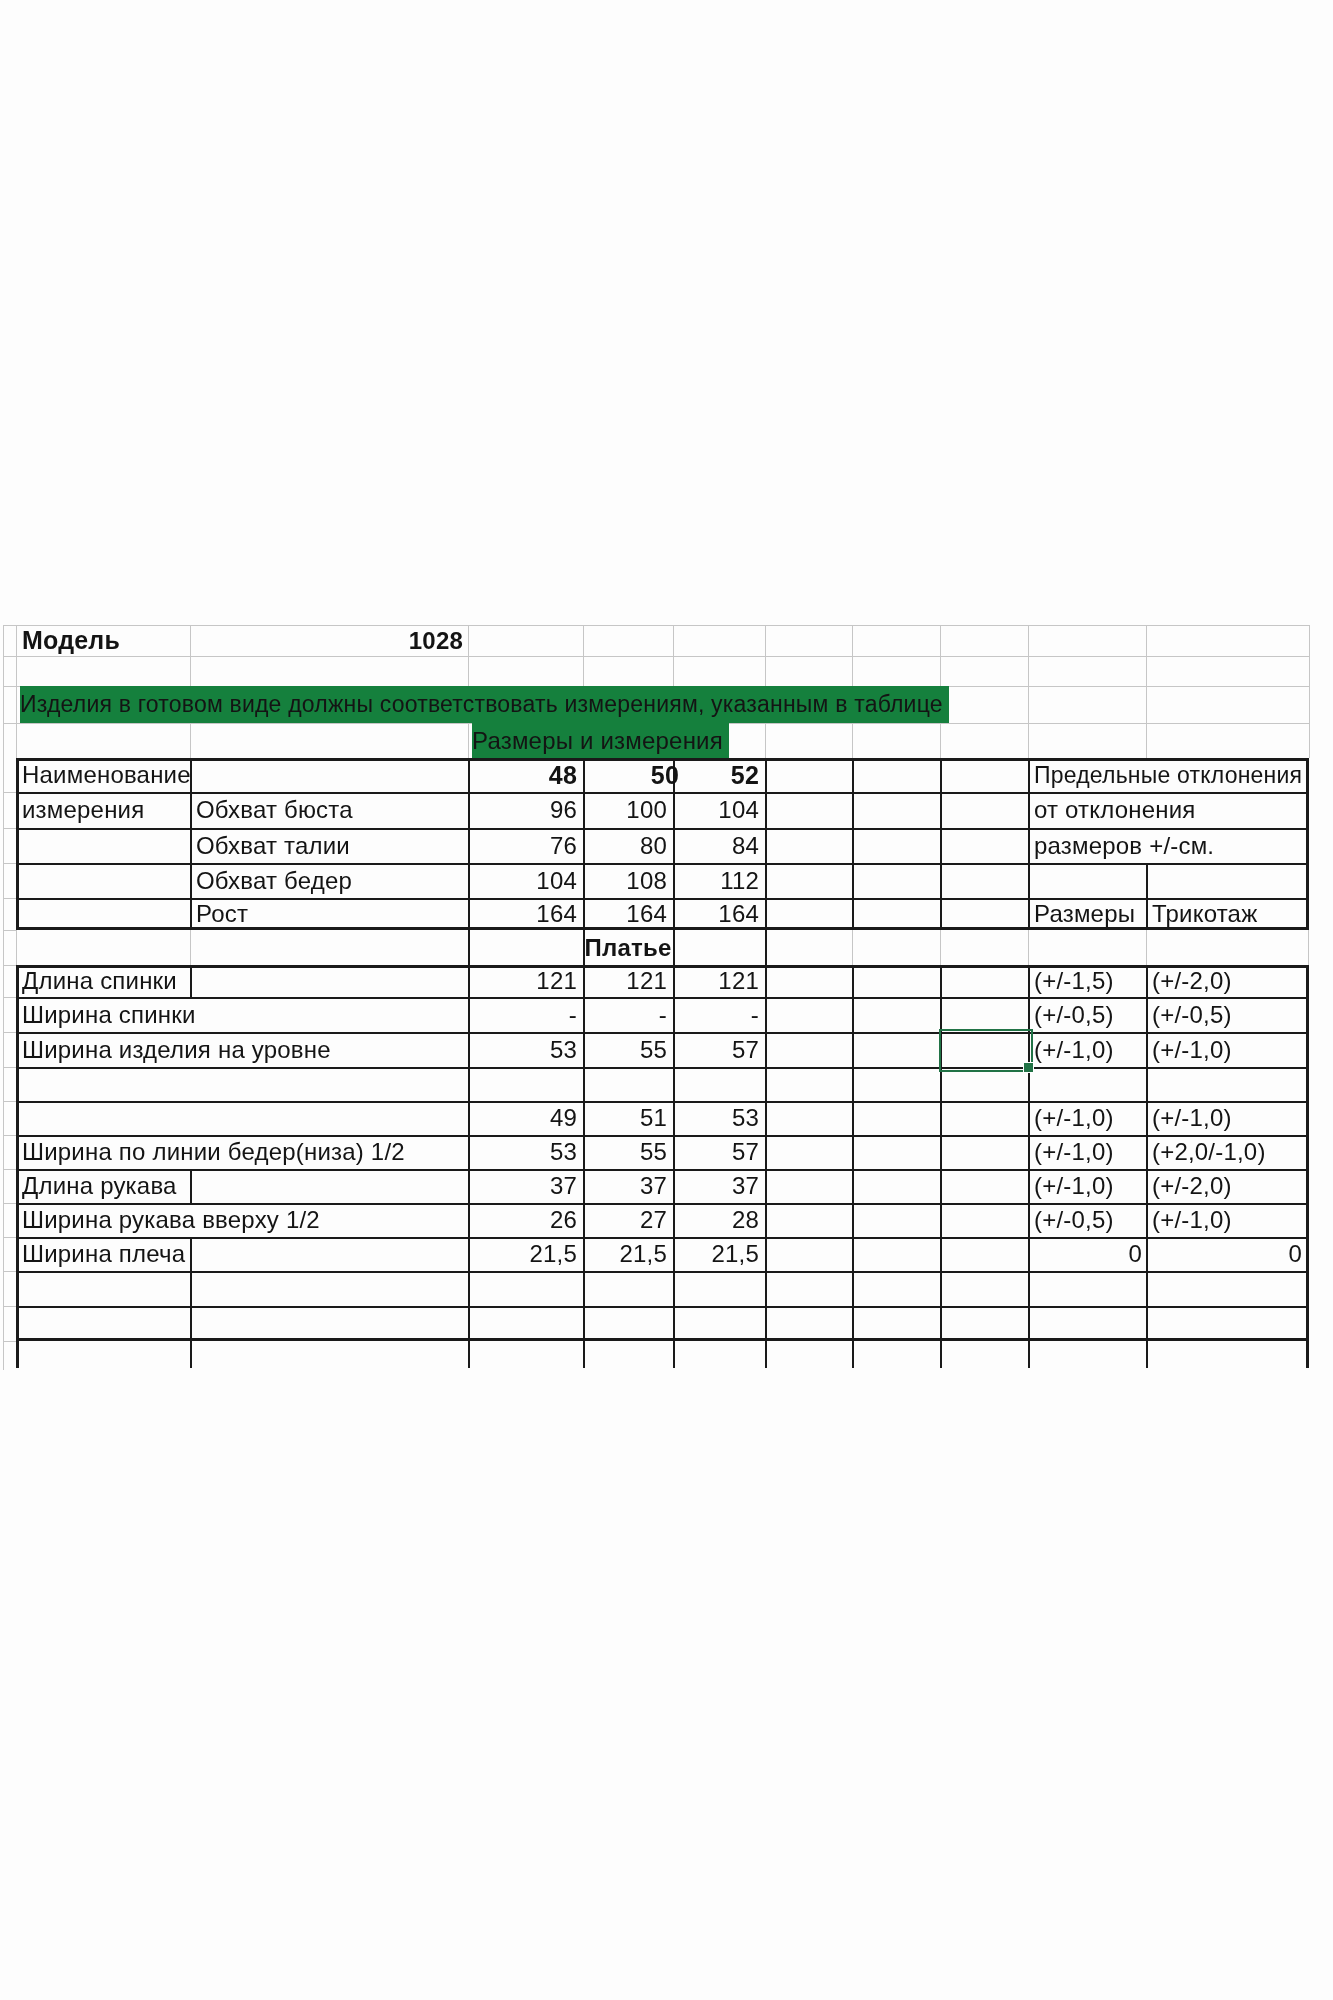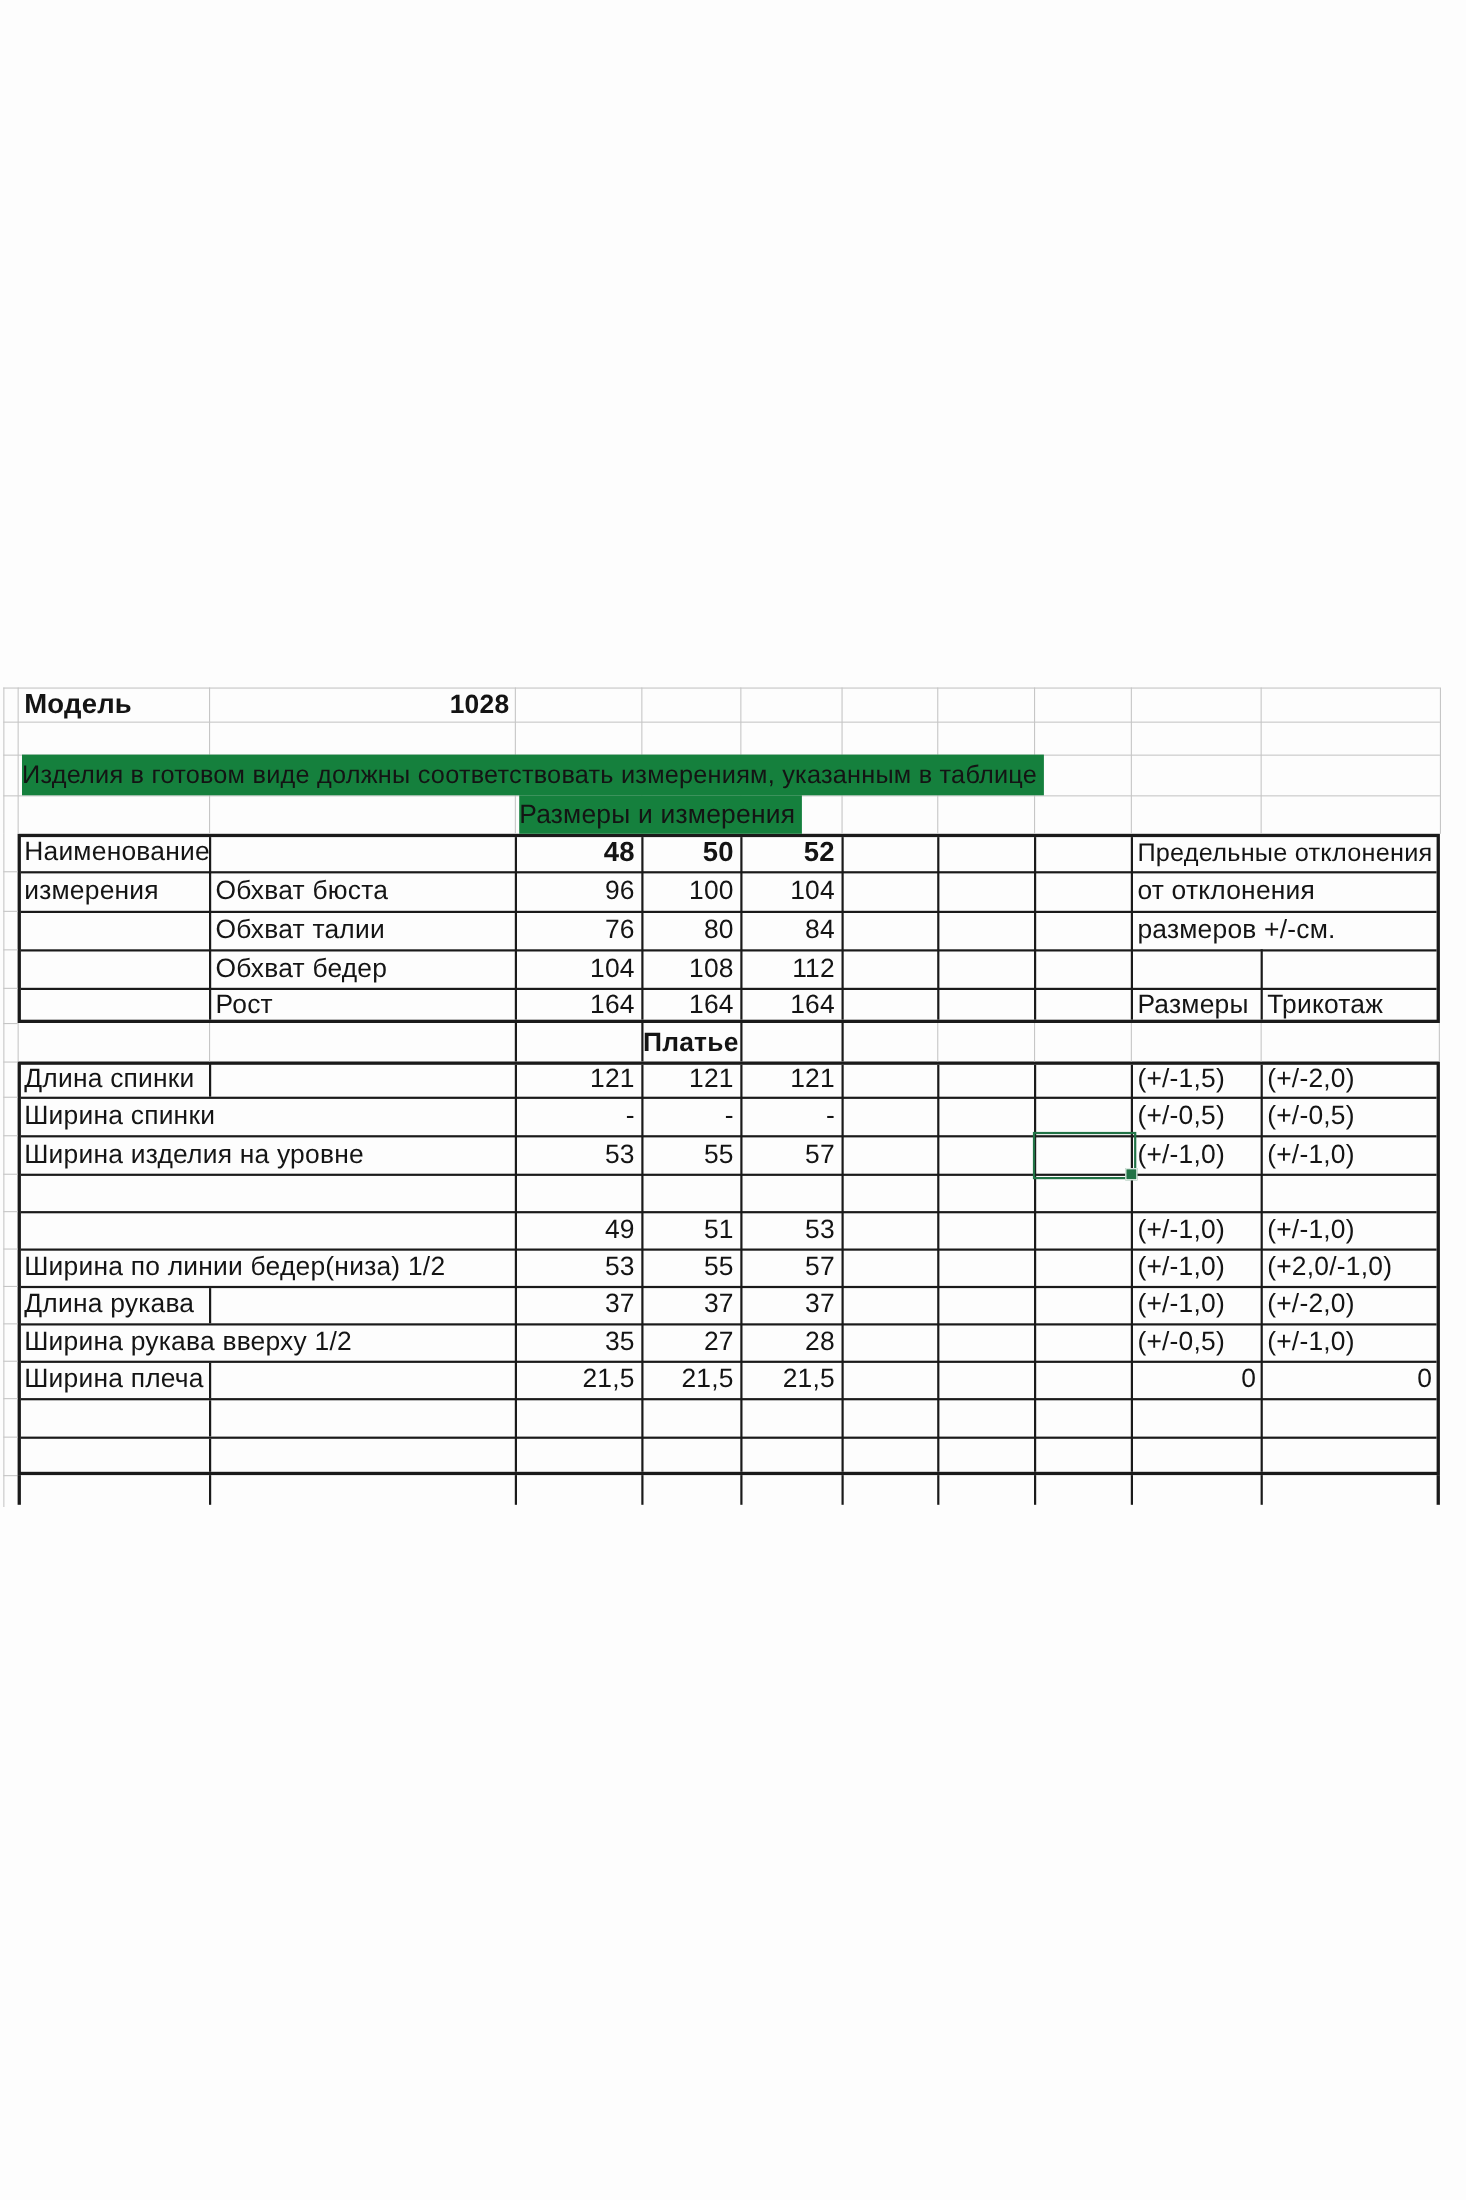--- a/index.html
+++ b/index.html
@@ -33,21 +33,21 @@
   <div class="block" style="left:16px;top:965px;width:1293px;height:376px;"></div>
 
   <div class="cell bold fs25" style="left:22px;top:625px;height:31px;line-height:31px;">Модель</div>
   <div class="cell bold right" style="left:192px;top:625px;width:271px;height:31px;line-height:31px;">1028</div>
   <div class="cell fs23 wbg" style="left:20px;top:686px;height:37px;line-height:37px;">Изделия в готовом виде должны соответствовать измерениям, указанным в таблице</div>
   <div class="cell wbg" style="left:472px;top:723px;height:35px;line-height:35px;">Размеры и измерения</div>
 
   <div class="cell" style="left:22px;top:758px;height:34px;line-height:34px;">Наименование</div>
   <div class="cell" style="left:22px;top:792px;height:36px;line-height:36px;">измерения</div>
   <div class="cell bold fs25 right" style="left:470px;top:758px;width:107px;height:34px;line-height:34px;">48</div>
-  <div class="cell bold fs25 right" style="left:585px;top:758px;width:82px;height:34px;line-height:34px;">50</div>
+  <div class="cell bold fs25 right" style="left:585px;top:758px;width:82px;height:34px;line-height:34px;padding-left:12px;">50</div>
   <div class="cell bold fs25 right" style="left:675px;top:758px;width:84px;height:34px;line-height:34px;">52</div>
   <div class="cell fs23" style="left:1034px;top:758px;height:34px;line-height:34px;">Предельные отклонения</div>
   <div class="cell" style="left:1034px;top:792px;height:36px;line-height:36px;">от отклонения</div>
   <div class="cell" style="left:1034px;top:828px;height:35px;line-height:35px;">размеров +/-см.</div>
   <div class="cell" style="left:1034px;top:898px;height:32px;line-height:32px;">Размеры</div>
   <div class="cell" style="left:1152px;top:898px;height:32px;line-height:32px;">Трикотаж</div>
 
   <div class="cell bold center" style="left:583px;top:930px;width:90px;height:35px;line-height:35px;">Платье</div>
 
   <div class="sel" style="left:939px;top:1029px;width:90px;height:39px;"></div>
@@ -190,21 +190,21 @@
     <div class="cell right" style="left: 675px; top: 1135px; width: 84px; height: 34px; line-height: 34px;">57</div>
     <div class="cell " style="left: 1034px; top: 1135px; width: 108px; height: 34px; line-height: 34px;">(+/-1,0)</div>
     <div class="cell " style="left: 1152px; top: 1135px; width: 150px; height: 34px; line-height: 34px;">(+2,0/-1,0)</div>
     <div class="cell " style="left: 22px; top: 1169px; width: 440px; height: 34px; line-height: 34px;">Длина рукава</div>
     <div class="cell right" style="left: 470px; top: 1169px; width: 107px; height: 34px; line-height: 34px;">37</div>
     <div class="cell right" style="left: 585px; top: 1169px; width: 82px; height: 34px; line-height: 34px;">37</div>
     <div class="cell right" style="left: 675px; top: 1169px; width: 84px; height: 34px; line-height: 34px;">37</div>
     <div class="cell " style="left: 1034px; top: 1169px; width: 108px; height: 34px; line-height: 34px;">(+/-1,0)</div>
     <div class="cell " style="left: 1152px; top: 1169px; width: 150px; height: 34px; line-height: 34px;">(+/-2,0)</div>
     <div class="cell " style="left: 22px; top: 1203px; width: 440px; height: 34px; line-height: 34px;">Ширина рукава вверху 1/2</div>
-    <div class="cell right" style="left: 470px; top: 1203px; width: 107px; height: 34px; line-height: 34px;">35</div>
+    <div class="cell right" style="left: 470px; top: 1203px; width: 107px; height: 34px; line-height: 34px;">26</div>
     <div class="cell right" style="left: 585px; top: 1203px; width: 82px; height: 34px; line-height: 34px;">27</div>
     <div class="cell right" style="left: 675px; top: 1203px; width: 84px; height: 34px; line-height: 34px;">28</div>
     <div class="cell " style="left: 1034px; top: 1203px; width: 108px; height: 34px; line-height: 34px;">(+/-0,5)</div>
     <div class="cell " style="left: 1152px; top: 1203px; width: 150px; height: 34px; line-height: 34px;">(+/-1,0)</div>
     <div class="cell " style="left: 22px; top: 1237px; width: 440px; height: 34px; line-height: 34px;">Ширина плеча</div>
     <div class="cell right" style="left: 470px; top: 1237px; width: 107px; height: 34px; line-height: 34px;">21,5</div>
     <div class="cell right" style="left: 585px; top: 1237px; width: 82px; height: 34px; line-height: 34px;">21,5</div>
     <div class="cell right" style="left: 675px; top: 1237px; width: 84px; height: 34px; line-height: 34px;">21,5</div>
     <div class="cell right" style="left: 1034px; top: 1237px; width: 108px; height: 34px; line-height: 34px;">0</div>
     <div class="cell right" style="left: 1152px; top: 1237px; width: 150px; height: 34px; line-height: 34px;">0</div>

